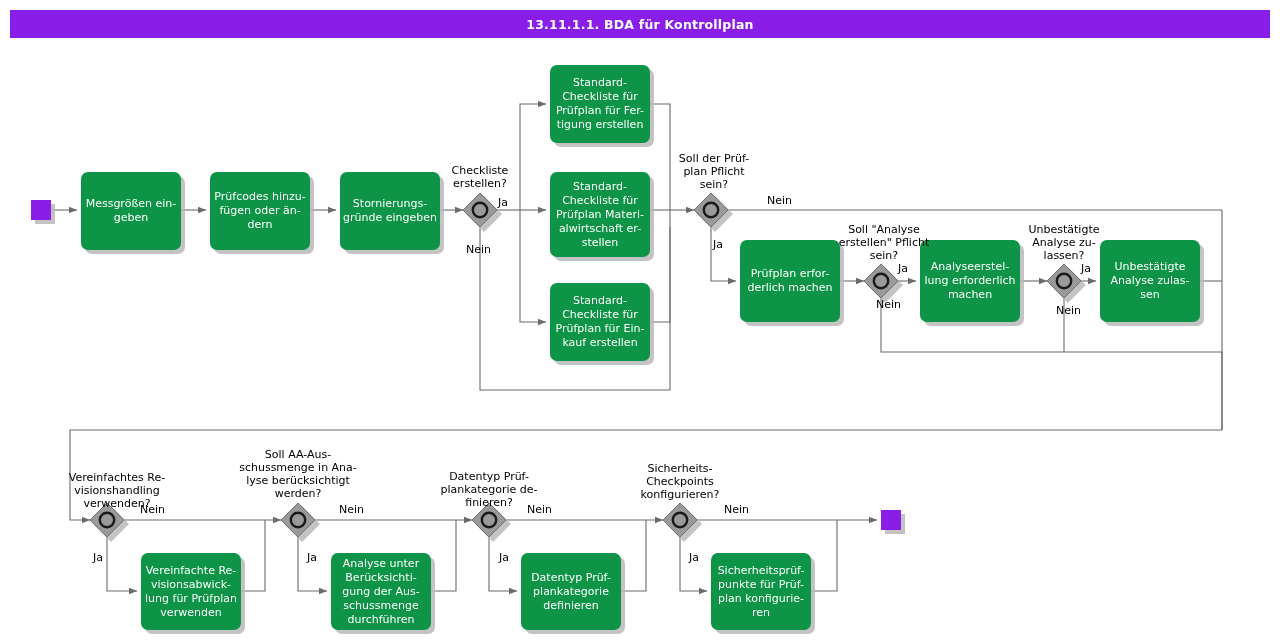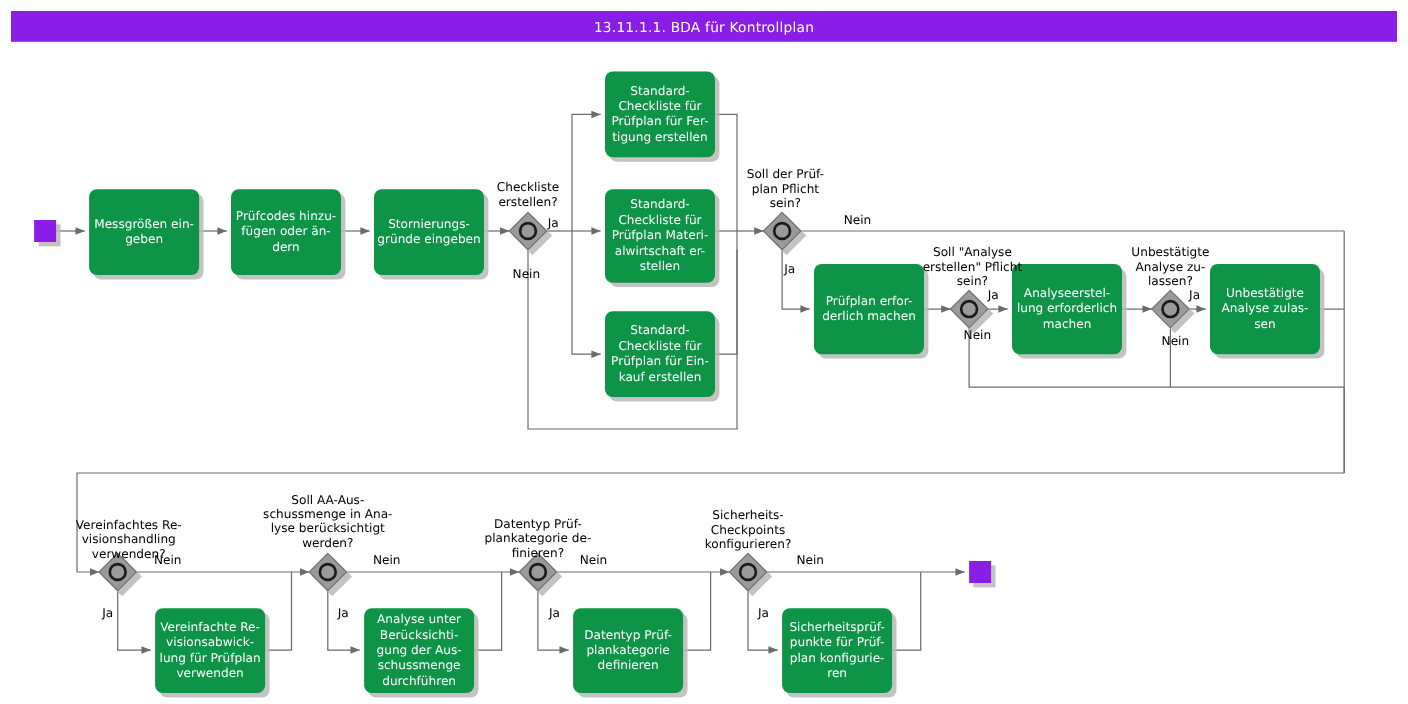--- a/index.html
+++ b/index.html
@@ -1,21 +1,21 @@
 <!DOCTYPE html>
 <html><head>
 <meta charset="utf-8">
 <style>
   html,body{margin:0;padding:0;background:#ffffff;}
   body{width:1280px;height:640px;overflow:hidden;font-family:"DejaVu Sans",sans-serif;}
   #stage{position:relative;width:1280px;height:640px;background:#fff;}
   .titlebar{
     position:absolute;left:10px;top:10px;width:1260px;height:28px;
     background:#8A1EE8;color:#ffffff;display:flex;align-items:center;justify-content:center;
-    font-family:"DejaVu Sans",sans-serif;font-size:12.5px;font-weight:normal;letter-spacing:.2px;
+    font-family:"DejaVu Sans",sans-serif;font-size:12.5px;font-weight:bold;letter-spacing:.2px;
   }
   svg.flow{position:absolute;left:0;top:0;width:1280px;height:640px;}
   .tasklabel{
     font-family:"DejaVu Sans",sans-serif;font-size:11px;fill:#ffffff;
     text-anchor:middle;dominant-baseline:middle;
   }
   .gwlabel{
     font-family:"DejaVu Sans",sans-serif;font-size:11px;fill:#000000;
     text-anchor:middle;
   }

